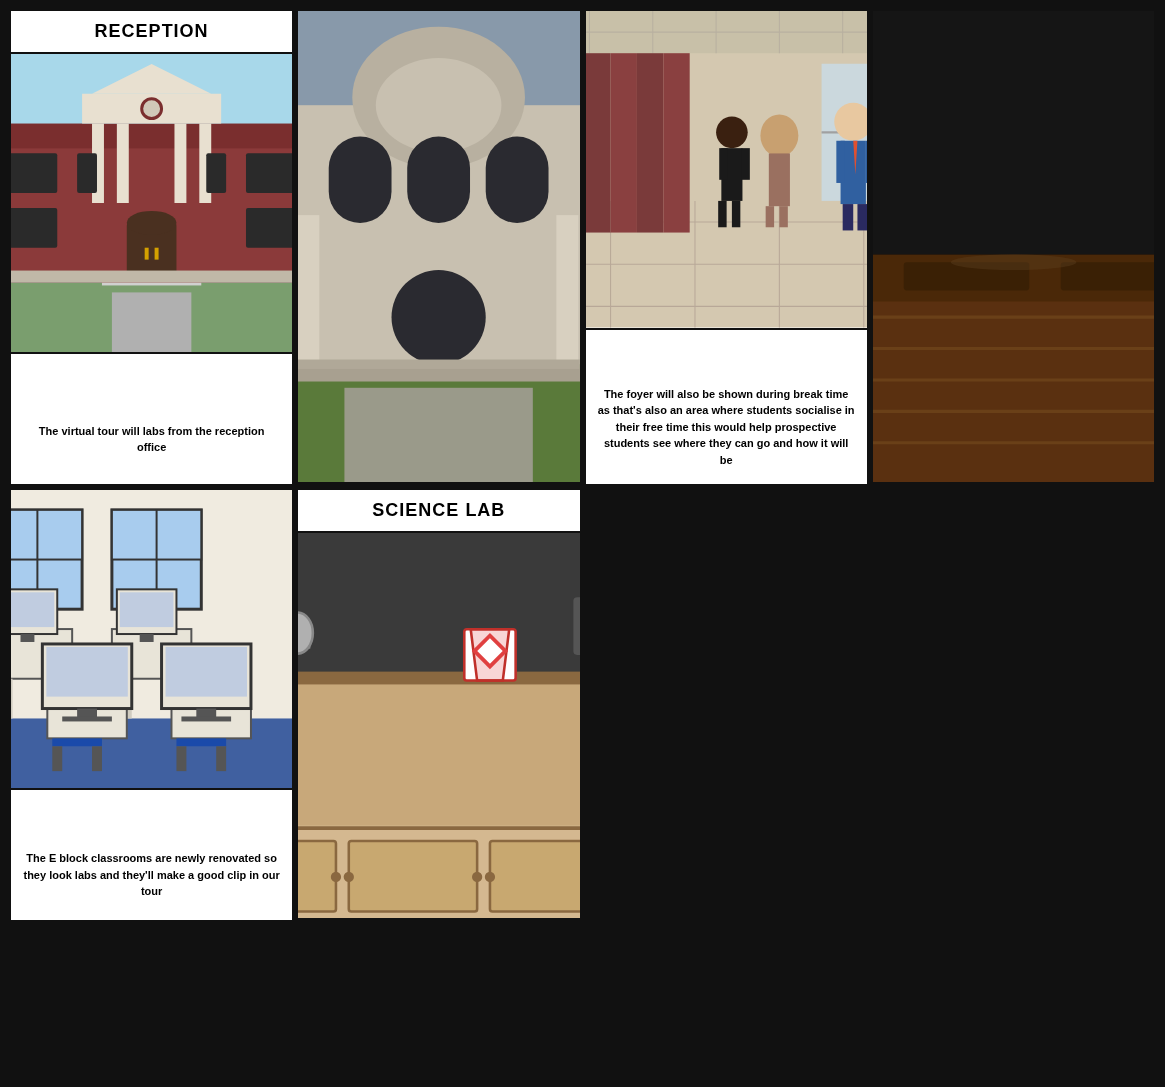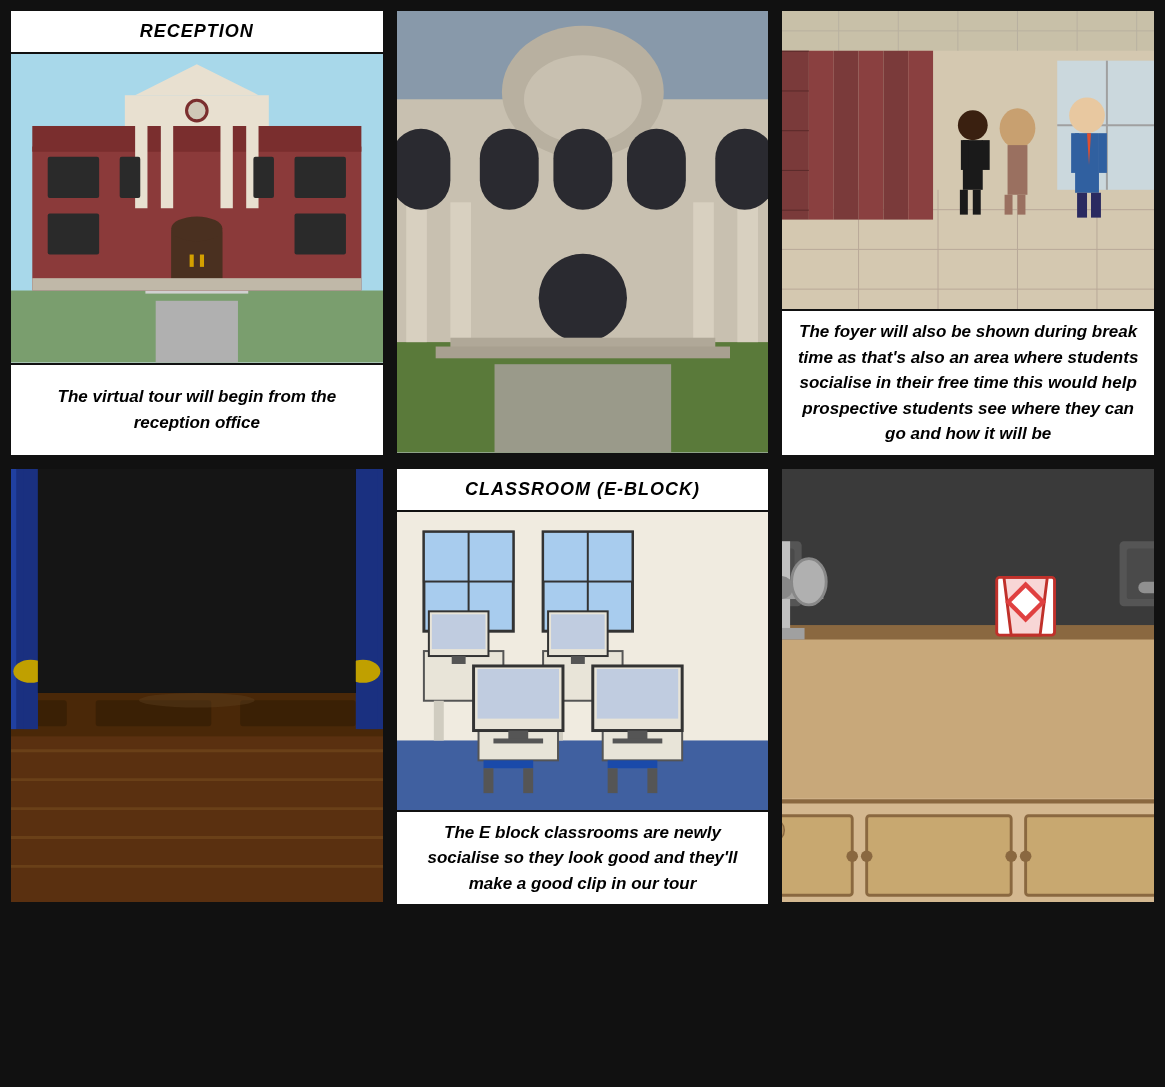--- a/index.html
+++ b/index.html
@@ -3,24 +3,22 @@
   <meta charset="utf-8">
   <style>
     * { box-sizing: border-box; margin: 0; padding: 0; }
     body {
       background: #111;
       font-family: Arial, sans-serif;
       padding: 8px;
     }
     .storyboard {
       display: grid;
-      grid-template-columns: 1fr 1fr 1fr;
+      grid-template-columns: 1fr 1fr 1fr 1fr;
       grid-template-rows: auto auto;
-      gap: 8px;
-      font-style: italic;
     }
     .cell {
       background: #fff;
       border: 3px solid #111;
       display: flex;
       flex-direction: column;
     }
     .cell-title {
       text-align: center;
       font-weight: bold;
@@ -35,29 +33,30 @@
       overflow: hidden;
       position: relative;
       min-height: 300px;
       border-bottom: 2px solid #111;
     }
     .cell-image svg, .cell-image canvas {
       width: 100%;
       height: 100%;
     }
     .cell-desc {
-      padding: 8px 12px;
-      font-size: 17px;
+      padding: 16px 12px;
+      font-size: 11px;
       text-align: center;
       line-height: 1.5;
       min-height: 90px;
       display: flex;
       align-items: center;
       justify-content: center;
       font-weight: bold;
+      margin-top: 40px;
     }
   </style>
 </head>
 <body>
 
 <div class="storyboard">
 
   <div class="cell">
     <div class="cell-title">RECEPTION</div>
     <div class="cell-image">
@@ -96,21 +95,21 @@
         <ellipse cx="190" cy="170" rx="25" ry="12" fill="#4a3020"></ellipse>
 
         <rect x="183" y="195" width="4" height="12" fill="#d4a000"></rect>
         <rect x="193" y="195" width="4" height="12" fill="#d4a000"></rect>
 
         <circle cx="190" cy="55" r="10" fill="#d0c8b8" stroke="#7a2e2e" stroke-width="3"></circle>
 
         <rect x="30" y="218" width="320" height="12" fill="#c0b8a8"></rect>
       </svg>
     </div>
-    <div class="cell-desc">The virtual tour will begin from the reception office</div>
+    <div class="cell-desc">The virtual tour will labs from the reception office</div>
   </div>
 
   <div class="cell">
     <div class="cell-image">
       <svg viewBox="0 0 380 300" xmlns="http://www.w3.org/2000/svg" preserveAspectRatio="xMidYMid slice" width="100%" height="100%">
 
         <rect width="380" height="300" fill="#8899aa"></rect>
 
         <rect y="220" width="380" height="80" fill="#5a7a3a"></rect>
 
@@ -250,21 +249,20 @@
         <line x1="0" y1="235" x2="380" y2="235" stroke="#6a4018" stroke-width="2"></line>
         <line x1="0" y1="255" x2="380" y2="255" stroke="#6a4018" stroke-width="2"></line>
         <line x1="0" y1="275" x2="380" y2="275" stroke="#6a4018" stroke-width="2"></line>
 
         <ellipse cx="190" cy="160" rx="40" ry="5" fill="#604020" opacity="0.4"></ellipse>
       </svg>
     </div>
   </div>
 
   <div class="cell">
-    <div class="cell-title">CLASSROOM (E-BLOCK)</div>
     <div class="cell-image">
       <svg viewBox="0 0 380 300" xmlns="http://www.w3.org/2000/svg" preserveAspectRatio="xMidYMid slice" width="100%" height="100%">
 
         <rect width="380" height="300" fill="#f0ebe0"></rect>
 
         <rect y="230" width="380" height="70" fill="#4060a0"></rect>
 
         <rect x="30" y="20" width="90" height="100" fill="#a8ccee" stroke="#333" stroke-width="3"></rect>
         <rect x="30" y="20" width="90" height="50" fill="#a8ccee" stroke="#333" stroke-width="2"></rect>
         <line x1="75" y1="20" x2="75" y2="120" stroke="#333" stroke-width="2"></line>
@@ -304,24 +302,25 @@
         <rect x="204" y="158" width="82" height="50" fill="#c0cce0"></rect>
         <rect x="235" y="220" width="20" height="10" fill="#555"></rect>
         <rect x="220" y="228" width="50" height="5" fill="#555"></rect>
 
         <rect x="80" y="155" width="90" height="65" fill="#e8e4d8" stroke="#333" stroke-width="3"></rect>
         <rect x="84" y="158" width="82" height="50" fill="#c0cce0"></rect>
         <rect x="115" y="220" width="20" height="10" fill="#555"></rect>
         <rect x="100" y="228" width="50" height="5" fill="#555"></rect>
       </svg>
     </div>
-    <div class="cell-desc">The E block classrooms are newly socialise so they look good and they'll make a good clip in our tour</div>
-  </div>
-
-  <div class="cell">
+    <div class="cell-desc">The E block classrooms are newly renovated so they look labs and they'll make a good clip in our tour</div>
+  </div>
+
+  <div class="cell">
+    <div class="cell-title">SCIENCE LAB</div>
     <div class="cell-image">
       <svg viewBox="0 0 380 300" xmlns="http://www.w3.org/2000/svg" preserveAspectRatio="xMidYMid slice" width="100%" height="100%">
 
         <rect width="380" height="300" fill="#b0b0b0"></rect>
 
         <rect width="380" height="110" fill="#3a3a3a"></rect>
 
         <rect x="20" y="50" width="55" height="45" fill="#555" rx="3"></rect>
         <rect x="25" y="55" width="45" height="35" fill="#4a4a4a" rx="2"></rect>
 

